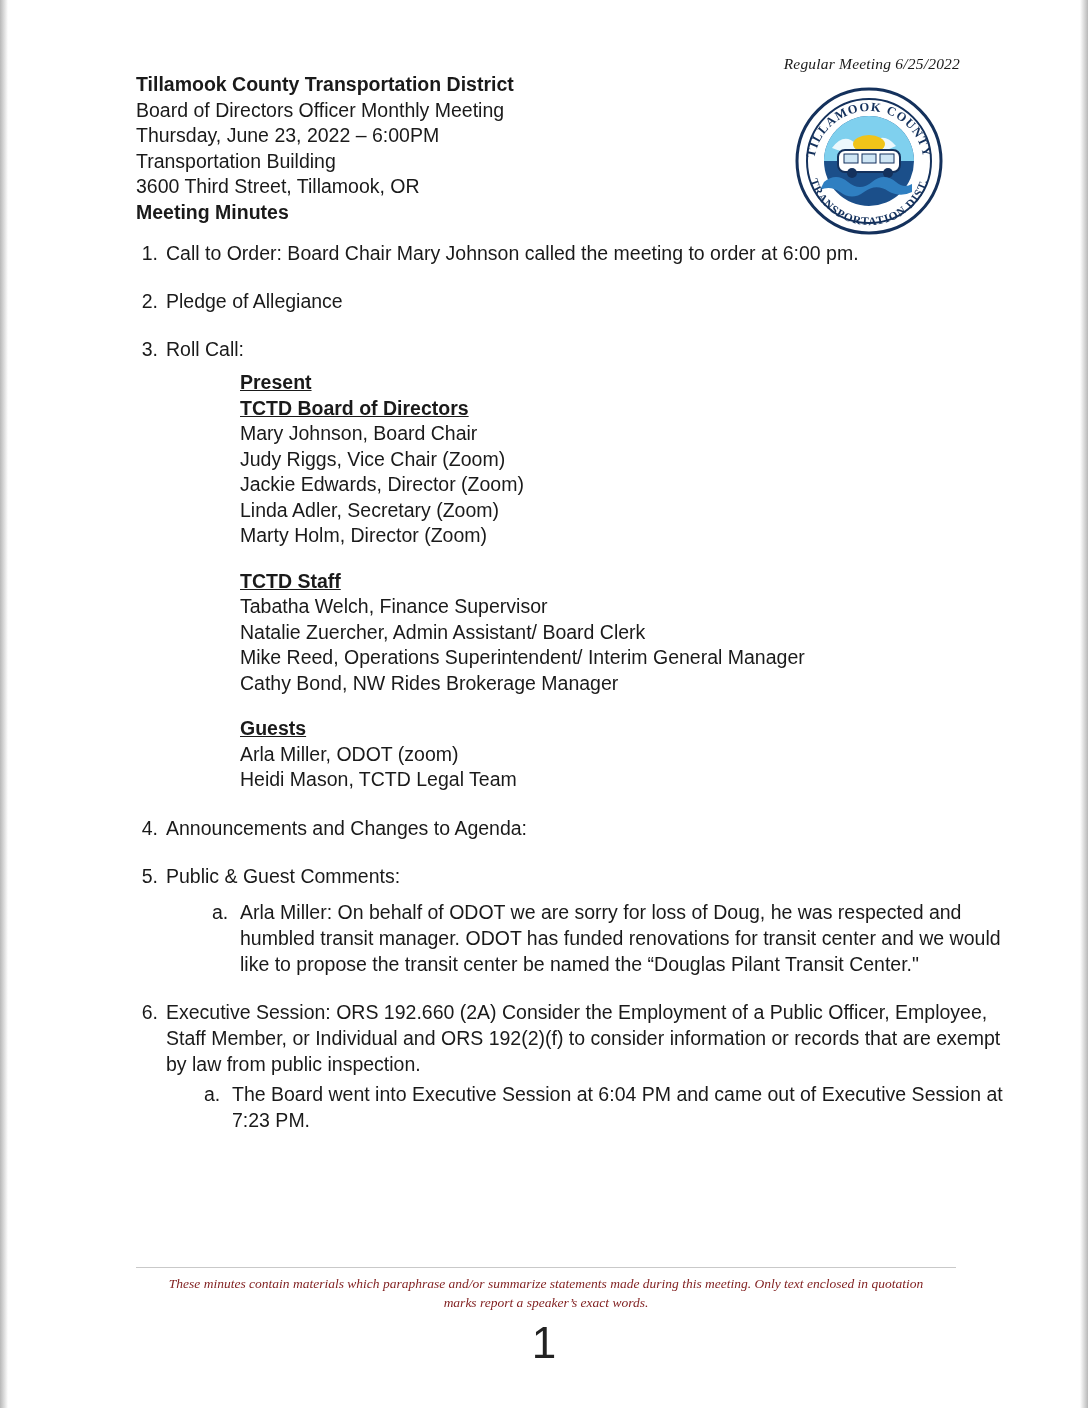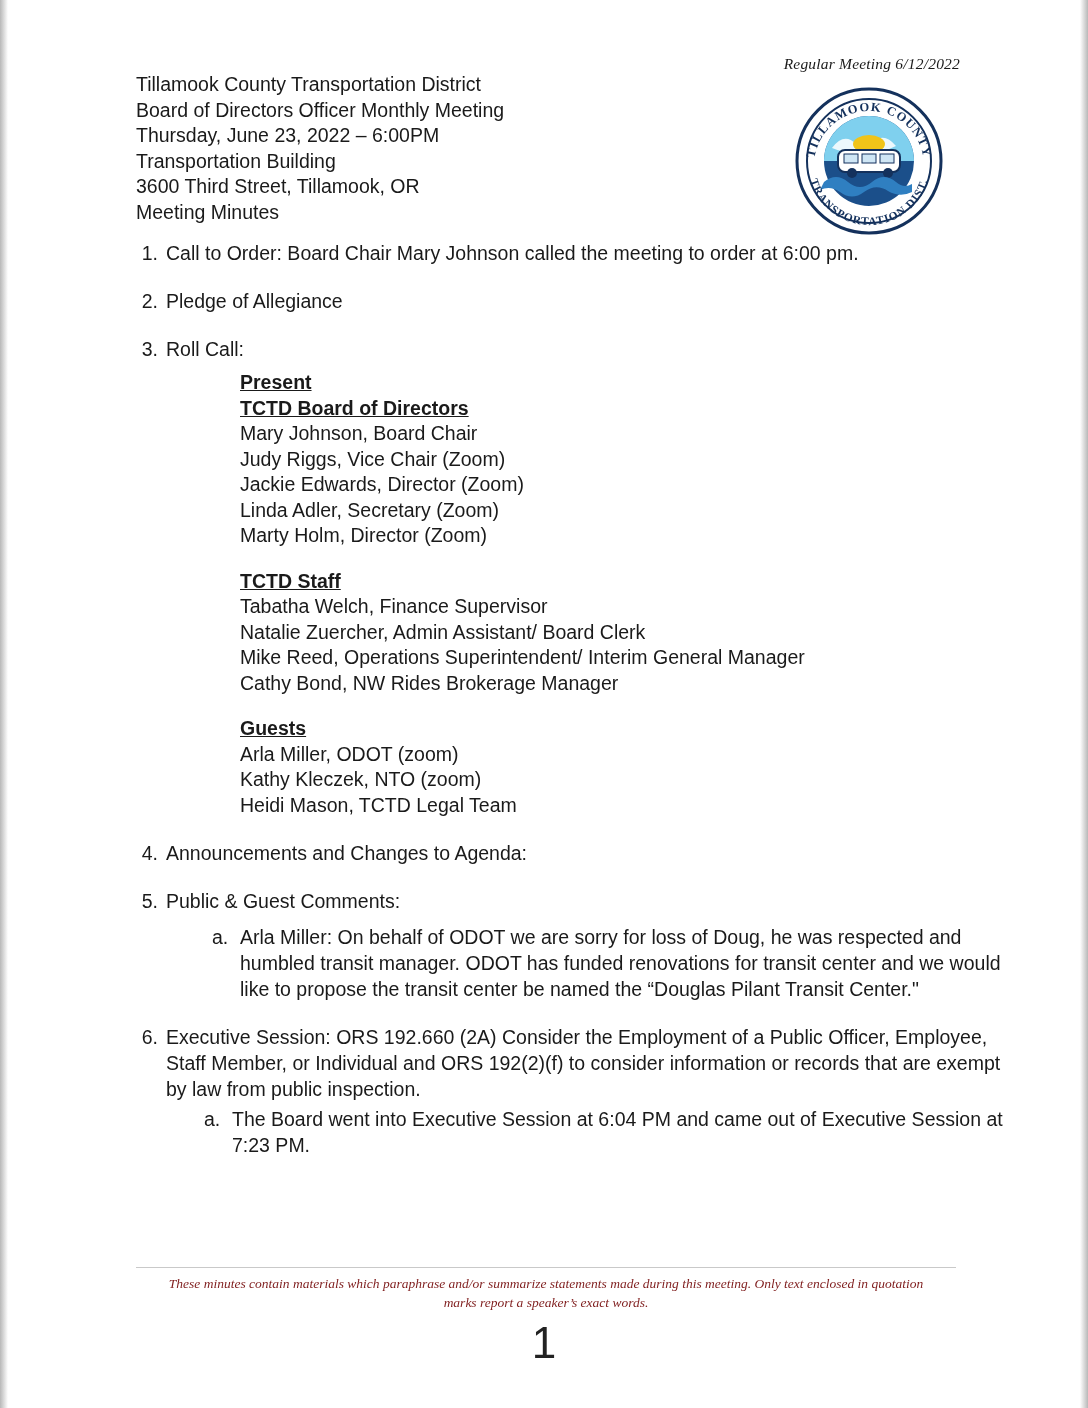--- a/index.html
+++ b/index.html
@@ -50,21 +50,21 @@
   .header-block {
     position: absolute;
     left: 16px;
     top: 72px;
     width: 560px;
     font-size: 19.5px;
     line-height: 25.5px;
     color: #1a1a1a;
   }
   .header-block .bold {
-    font-weight: normal;
+    font-weight: bold;
   }
 
   .logo {
     position: absolute;
     right: 24px;
     top: 86px;
     width: 150px;
     height: 150px;
   }
 
@@ -158,21 +158,21 @@
 </style>
 </head>
 <body>
 
 <div class="page">
   <div class="edge-left"></div>
   <div class="edge-right"></div>
 
   <div class="content">
 
-    <div class="meeting-tag">Regular Meeting 6/12/2022</div>
+    <div class="meeting-tag">Regular Meeting 6/25/2022</div>
 
     <div class="header-block">
       <div class="bold">Tillamook County Transportation District</div>
       <div>Board of Directors Officer Monthly Meeting</div>
       <div>Thursday, June 23, 2022 – 6:00PM</div>
       <div>Transportation Building</div>
       <div>3600 Third Street, Tillamook, OR</div>
       <div class="bold">Meeting Minutes</div>
     </div>
 
@@ -236,21 +236,20 @@
             <div class="group-title">TCTD Staff</div>
             <div>Tabatha Welch, Finance Supervisor</div>
             <div>Natalie Zuercher, Admin Assistant/ Board Clerk</div>
             <div>Mike Reed, Operations Superintendent/ Interim General Manager</div>
             <div>Cathy Bond, NW Rides Brokerage Manager</div>
           </div>
 
           <div class="group">
             <div class="group-title">Guests</div>
             <div>Arla Miller, ODOT (zoom)</div>
-            <div>Kathy Kleczek, NTO (zoom)</div>
             <div>Heidi Mason, TCTD Legal Team</div>
           </div>
         </div>
       </li>
 
       <li>
         <span class="num">4.</span>
         <span class="txt">Announcements and Changes to Agenda:</span>
       </li>
 

